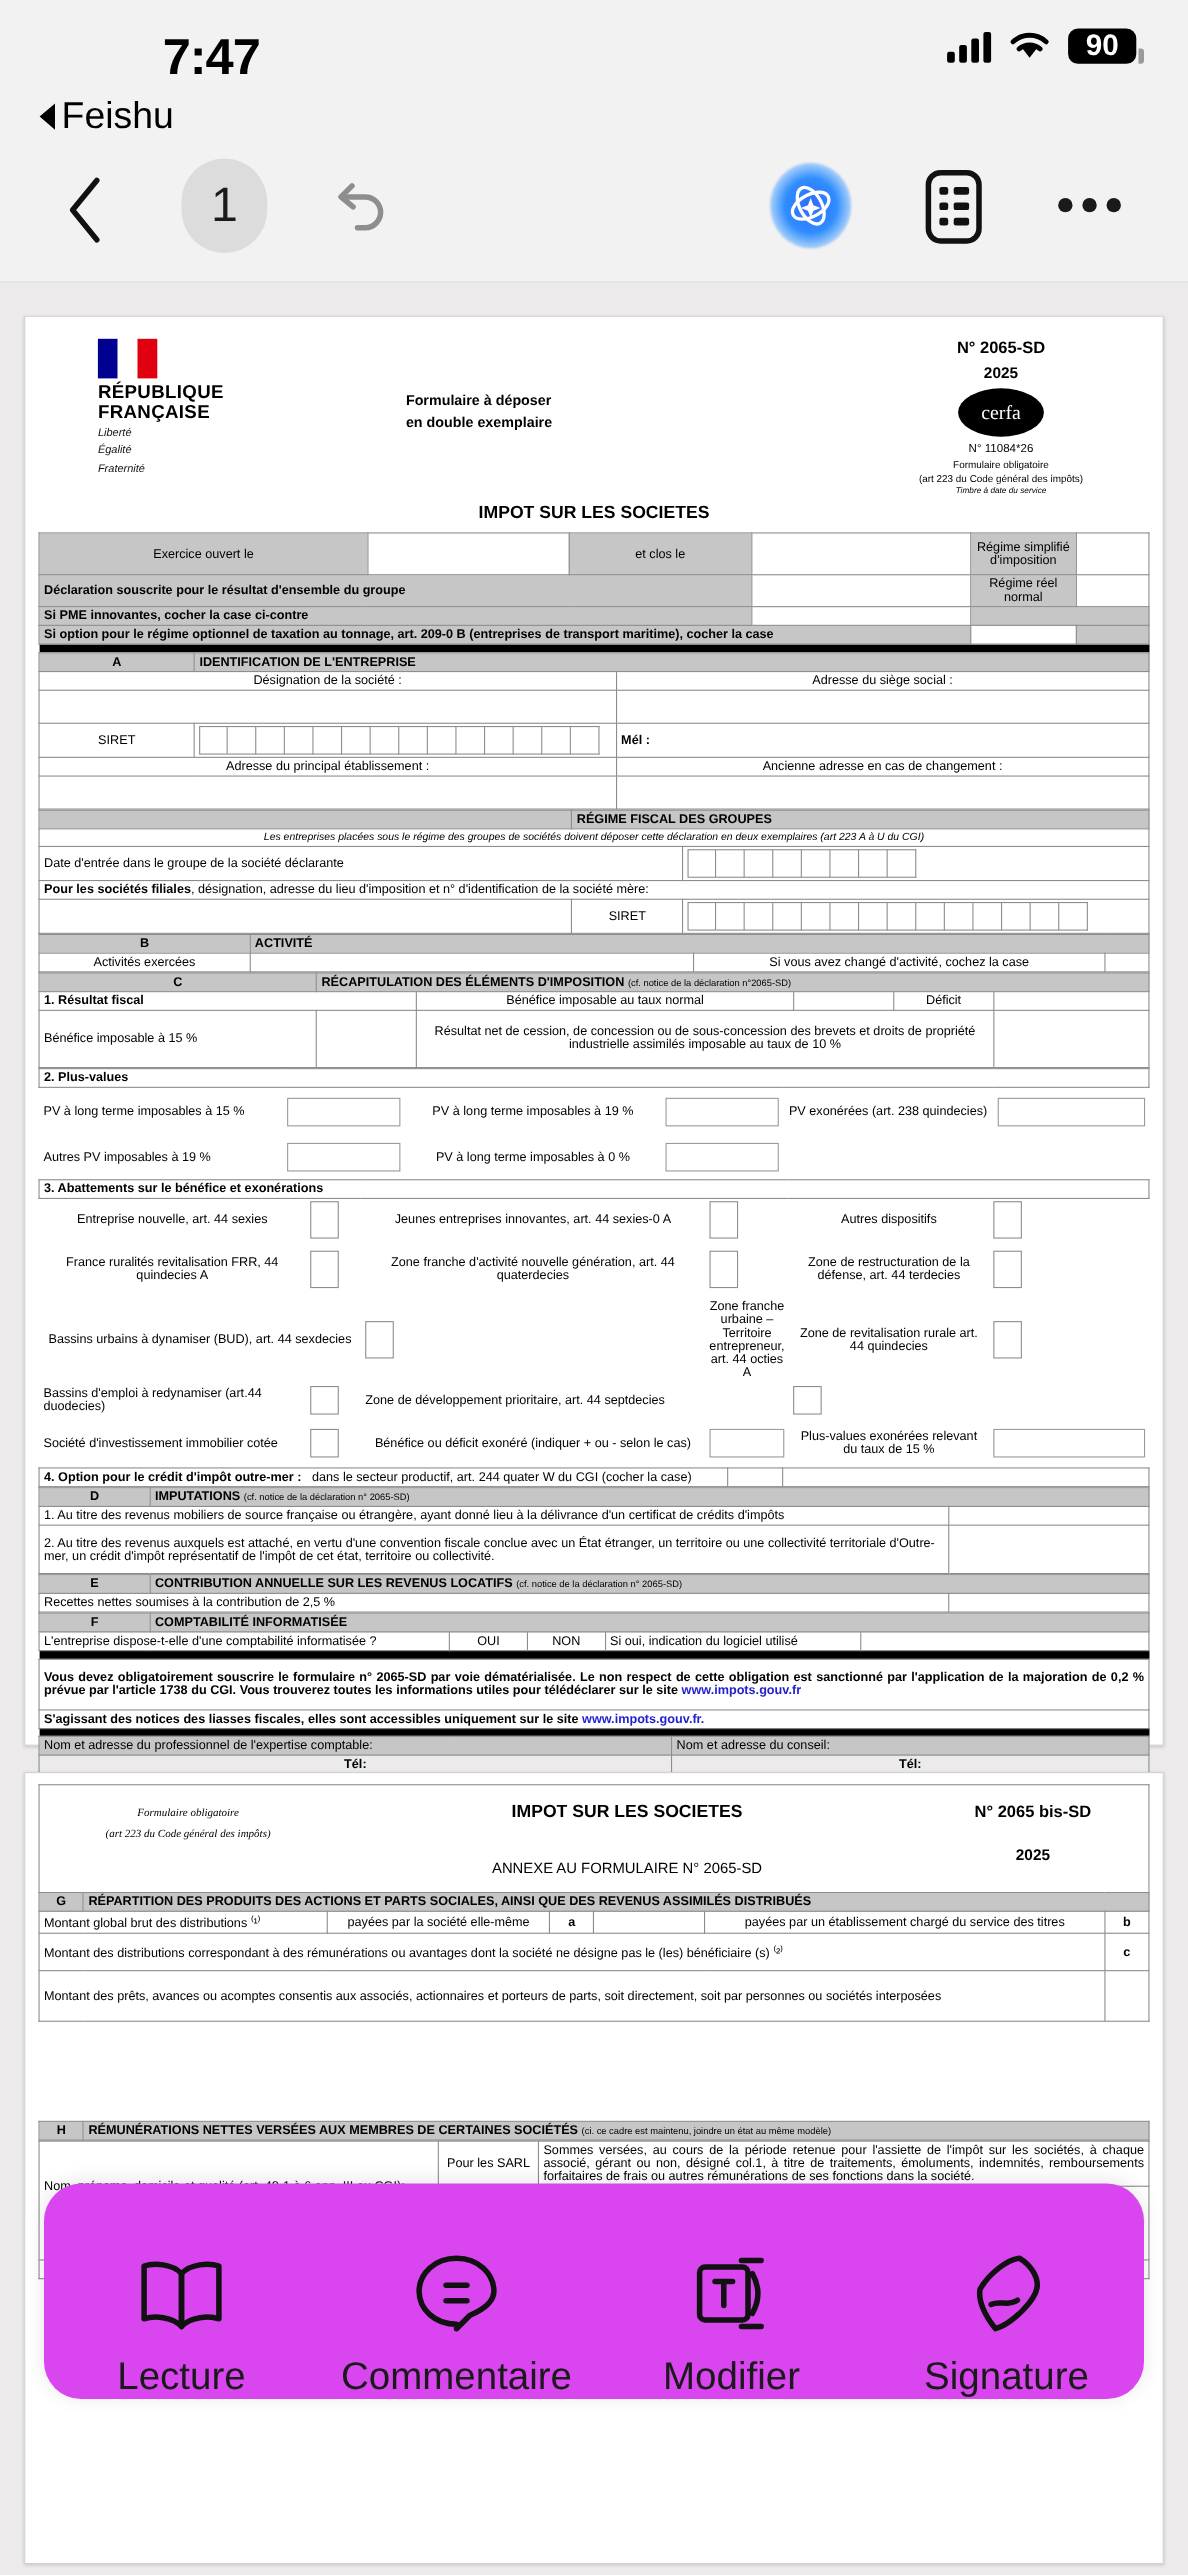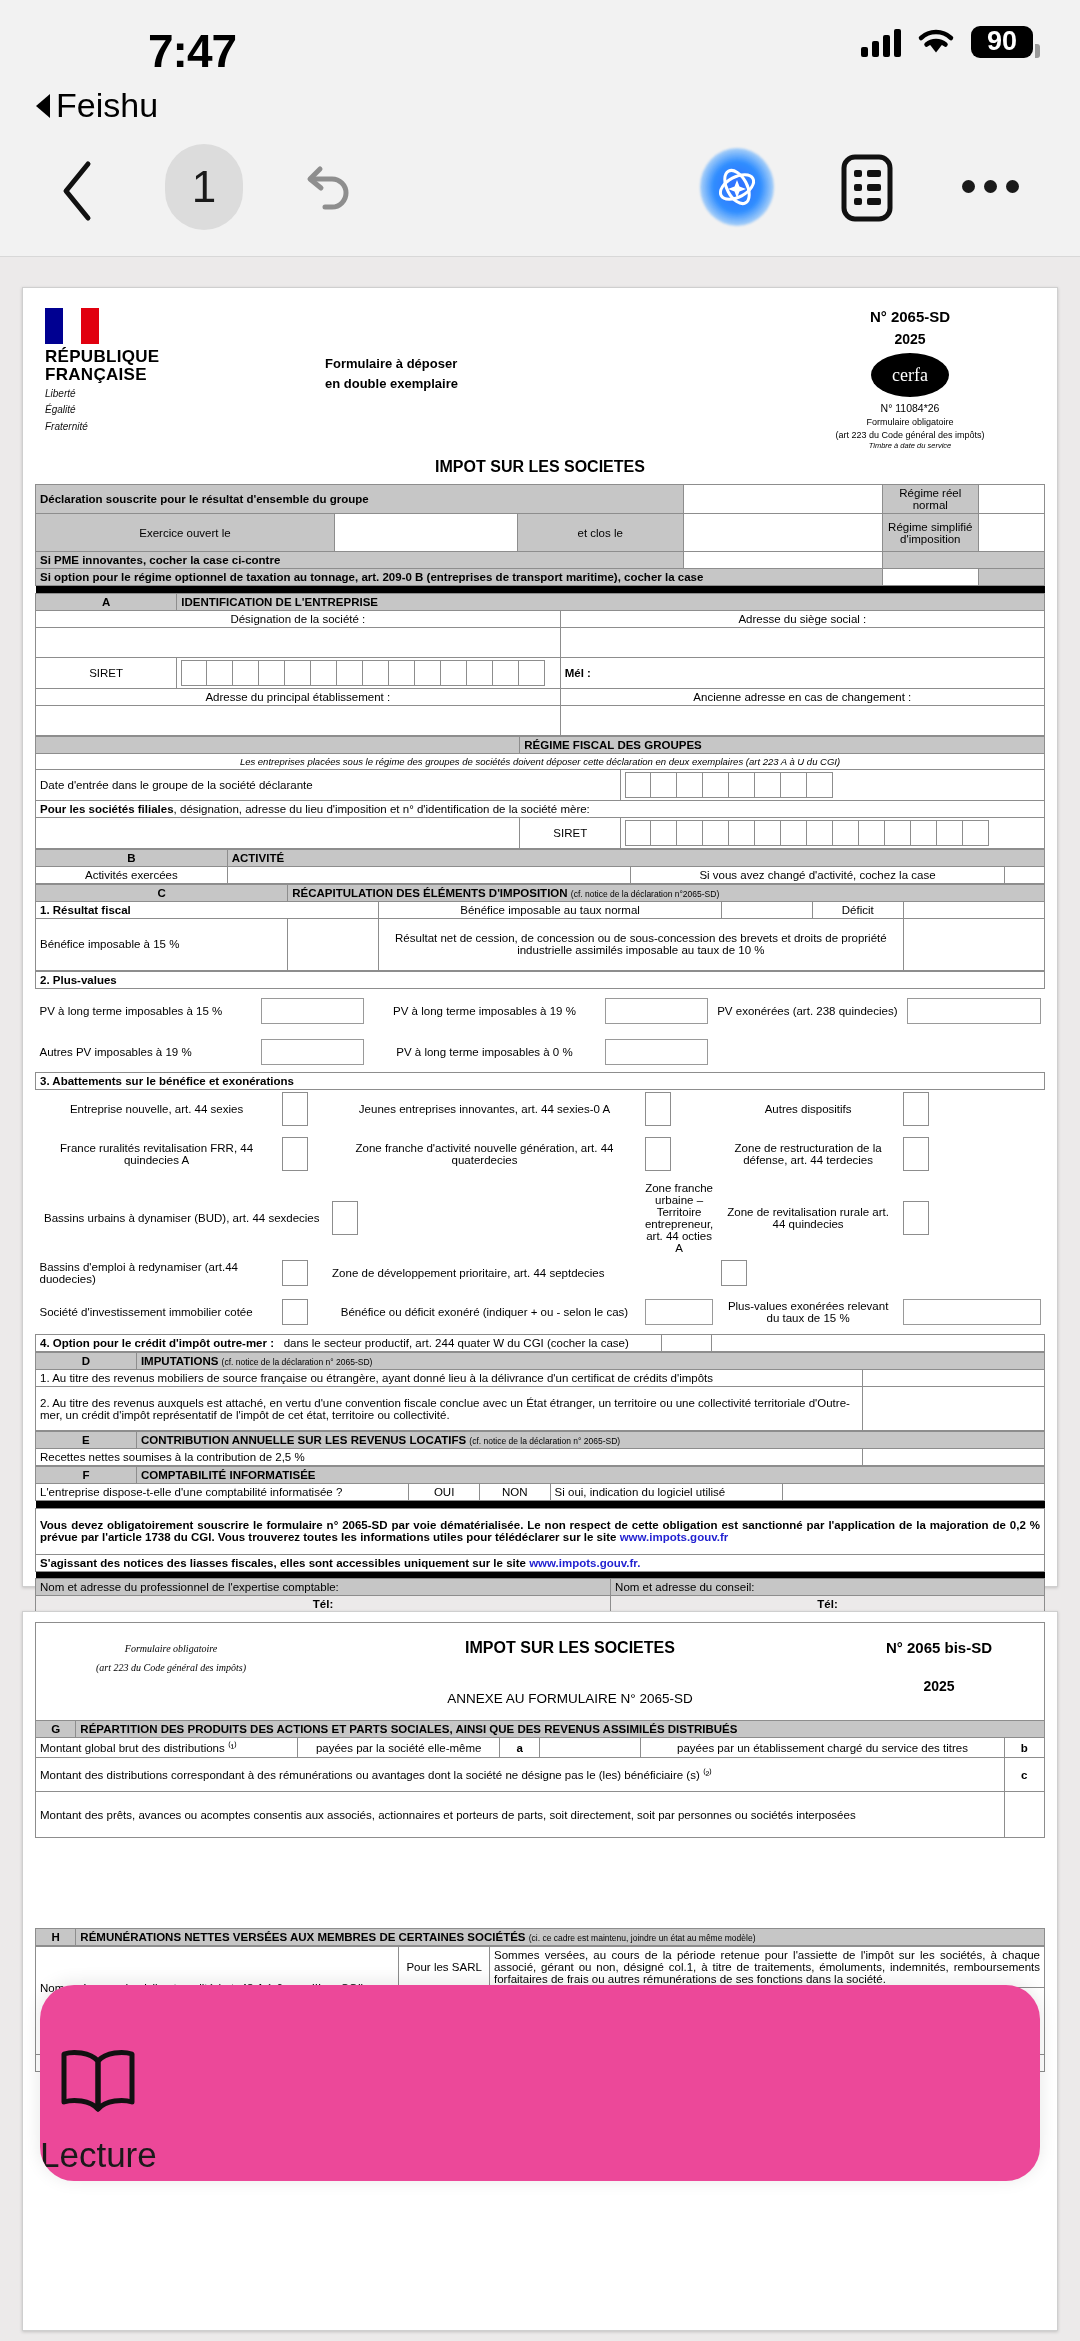--- a/index.html
+++ b/index.html
@@ -113,21 +113,21 @@
   .nb { border: none !important; }
   .field { border: 1px solid #9a9a9a; background: #fff; height: 26px; }
   .cellfill { height: 30px; }
   .ckbox { display:inline-block; width: 26px; height: 34px; border: 1px solid #8d8d8d; background:#fff; vertical-align: middle;}
   .siretgrid { display: flex; }
   .siretgrid i { display: block; width: 26px; height: 26px; border: 1px solid #8d8d8d; border-left: none; }
   .siretgrid i:first-child { border-left: 1px solid #8d8d8d; }
 
   
   .masthead { display: flex; position: relative; padding: 10px 10px 2px 10px; }
-  .rf-block { width: 200px; }
+  .rf-block { width: 200px; margin-left: 44px; }
   .rf-flag { display: flex; width: 54px; height: 36px; margin-bottom: 4px; }
   .rf-flag i { flex: 1; }
   .rf-flag .bl { background: #000091; }
   .rf-flag .wh { background: #fff; }
   .rf-flag .rd { background: #e1000f; }
   .rf-name { font-size: 17px; font-weight: bold; line-height: 1.05; letter-spacing: .3px; }
   .rf-motto { font-style: italic; font-size: 10px; line-height: 1.25; margin-top: 4px; color: #111; }
   .mh-mid { flex: 1; text-align: center; padding-top: 46px; }
   .mh-mid .dep { font-size: 13px; font-weight: bold; line-height: 1.5; text-align: left; padding-left: 80px;}
   .mh-right { width: 250px; text-align: center; font-size: 11px; }
@@ -149,23 +149,23 @@
   .p2head .mid { flex: 1; text-align: center; }
   .p2head .mid .t1 { font-size: 16px; font-weight: bold; }
   .p2head .mid .t2 { font-size: 13.5px; font-weight: normal; margin-top: 34px; }
   .p2head .rgtc { width: 190px; text-align: center; }
   .p2head .rgtc .n { font-size: 15px; font-weight: bold; }
   .p2head .rgtc .y { font-size: 14px; font-weight: bold; margin-top: 22px; }
 
   
   .sheet {
     position: absolute; left: 40px; bottom: 160px; width: 1000px; height: 196px;
-    background: #ec4899; border-radius: 34px;
+    background: #d946ef; border-radius: 34px;
     box-shadow: 0 -2px 18px rgba(0,0,0,.10);
-    display: flex; align-items: flex-start; overflow: hidden; flex-direction: column;
+    display: flex; align-items: flex-end; overflow: hidden;
   }
   .sheet-item {
     flex: 1 0 250px; display: flex; flex-direction: column;
     align-items: center; justify-content: center; gap: 18px; color: #1a1a1a;
   }
   .sheet-item .lbl { font-size: 35px; }
 </style>
 </head>
 <body>
 
@@ -269,32 +269,32 @@
             <div class="l2">Formulaire obligatoire</div>
             <div class="l2">(art 223 du Code général des impôts)</div>
             <div class="l3">Timbre à date du service</div>
           </div>
         </div>
         <div class="doc-title">IMPOT SUR LES SOCIETES</div>
 
         <table class="frm">
           <tbody>
               <tr>
-            <td class="gray b" colspan="3">Déclaration souscrite pour le résultat d'ensemble du groupe</td>
-            <td style="width:5%"></td>
-            <td class="gray ctr">Régime réel normal</td>
-            <td></td>
-          </tr>
-          <tr>
             <td class="gray ctr" style="width:18%;height:38px">Exercice ouvert le</td>
             <td style="width:11%"></td>
             <td class="gray ctr" style="width:10%">et clos le</td>
             <td style="width:12%"></td>
             <td class="gray ctr">Régime simplifié d'imposition</td>
             <td style="width:4%"></td>
+          </tr>
+          <tr>
+            <td class="gray b" colspan="3">Déclaration souscrite pour le résultat d'ensemble du groupe</td>
+            <td style="width:5%"></td>
+            <td class="gray ctr">Régime réel normal</td>
+            <td></td>
           </tr>
           <tr>
             <td class="gray b" colspan="3">Si PME innovantes, cocher la case ci-contre</td>
             <td></td>
             <td class="gray" colspan="2"></td>
           </tr>
           <tr>
             <td class="gray b" colspan="4">Si option pour le régime optionnel de taxation au tonnage, art. 209-0 B (entreprises de transport maritime), cocher la case</td>
             <td style="width:4%;background:#fff"></td>
             <td class="gray"></td>

